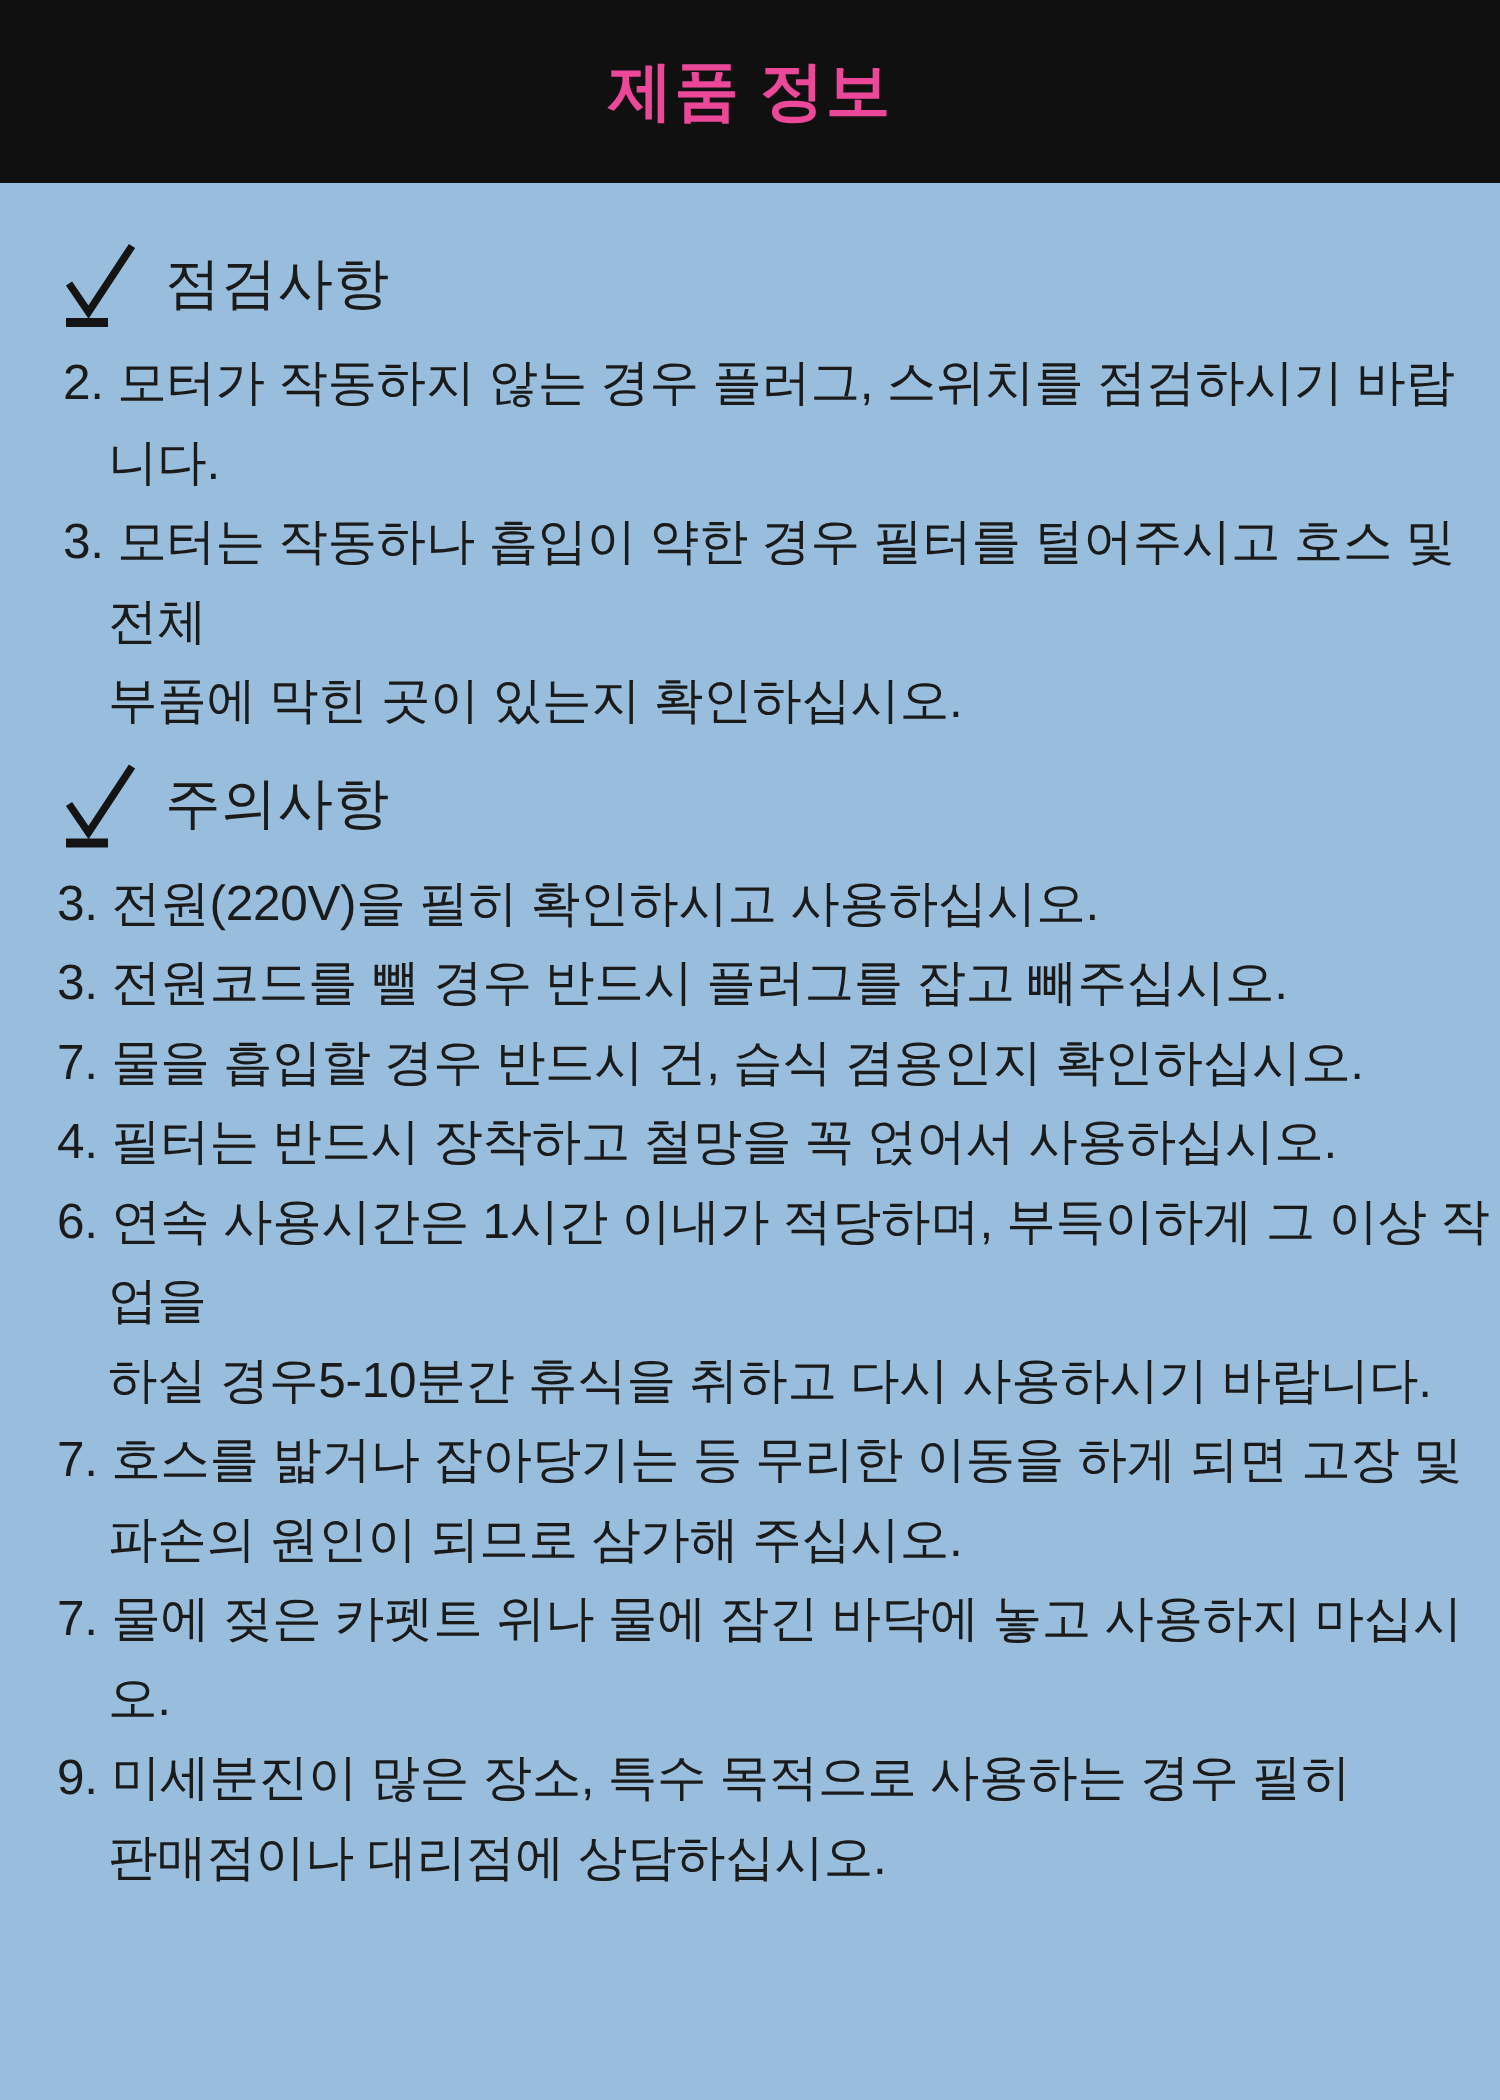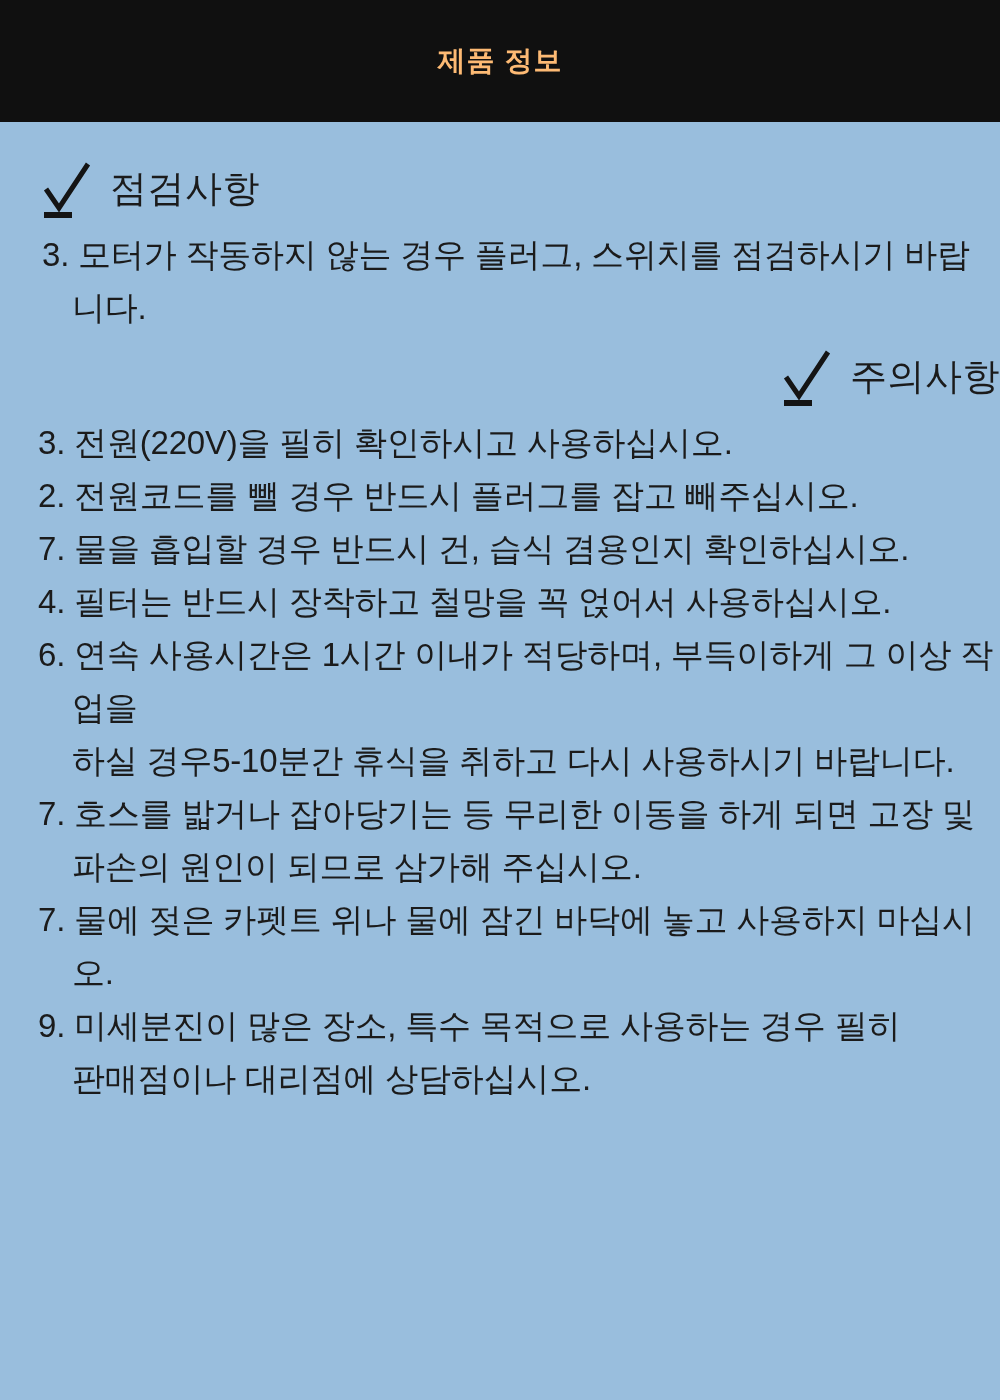--- a/index.html
+++ b/index.html
@@ -9,33 +9,33 @@
     font-family: "Liberation Sans", "DejaVu Sans", sans-serif;
     color: #1b1b1b;
     overflow: hidden;
   }
   .header {
     height: 122px;
     background: #101010;
     display: flex; align-items: center; justify-content: center;
   }
   .header-title {
-    color: #fdba74;
-    font-size: 28px;
+    color: #ec4899;
+    font-size: 43px;
     font-weight: bold;
     letter-spacing: 1px;
   }
   .content { padding: 0; }
   .section-heading {
     display: flex; align-items: center;
     margin: 0 0 0 40px;
     height: 62px;
   }
   .section-heading.first { margin-top: 36px; align-items: center; }
-  .section-heading.second { margin-top: 12px; justify-content: flex-end; }
+  .section-heading.second { margin-top: 12px; }
   .check-icon { width: 54px; height: 60px; flex: 0 0 auto; }
   .section-title {
     font-size: 37px;
     font-weight: 400;
     margin-left: 16px;
     letter-spacing: 0.5px;
   }
   .list { margin-top: 8px; }
   .item {
     font-size: 33px;
@@ -60,37 +60,38 @@
 
   <div class="section-heading first">
     <svg class="check-icon" viewBox="0 0 54 60" aria-hidden="true">
       <polyline points="6,30 19,49 48,5" fill="none" stroke="#141414" stroke-width="5"></polyline>
       <line x1="4" y1="56" x2="32" y2="56" stroke="#141414" stroke-width="6"></line>
     </svg>
     <div class="section-title">점검사항</div>
   </div>
   <div class="list inspection">
 
-      <div class="item">3. 모터가 작동하지 않는 경우 플러그, 스위치를 점검하시기 바랍니다.</div>
+      <div class="item">2. 모터가 작동하지 않는 경우 플러그, 스위치를 점검하시기 바랍니다.</div>
 
 
+      <div class="item">3. 모터는 작동하나 흡입이 약한 경우 필터를 털어주시고 호스 및 전체<br>부품에 막힌 곳이 있는지 확인하십시오.</div>
     </div>
 
   <div class="section-heading second">
     <svg class="check-icon" viewBox="0 0 54 60" aria-hidden="true">
       <polyline points="6,30 19,49 48,5" fill="none" stroke="#141414" stroke-width="5"></polyline>
       <line x1="4" y1="56" x2="32" y2="56" stroke="#141414" stroke-width="6"></line>
     </svg>
     <div class="section-title">주의사항</div>
   </div>
   <div class="list caution">
 
       <div class="item">3. 전원(220V)을 필히 확인하시고 사용하십시오.</div>
 
-      <div class="item">2. 전원코드를 뺄 경우 반드시 플러그를 잡고 빼주십시오.</div>
+      <div class="item">3. 전원코드를 뺄 경우 반드시 플러그를 잡고 빼주십시오.</div>
 
 
       <div class="item">7. 물을 흡입할 경우 반드시 건, 습식 겸용인지 확인하십시오.</div>
 
       <div class="item">4. 필터는 반드시 장착하고 철망을 꼭 얹어서 사용하십시오.</div>
 
       <div class="item">6. 연속 사용시간은 1시간 이내가 적당하며, 부득이하게 그 이상 작업을<br>하실 경우5-10분간 휴식을 취하고 다시 사용하시기 바랍니다.</div>
 
       <div class="item">7. 호스를 밟거나 잡아당기는 등 무리한 이동을 하게 되면 고장 및<br>파손의 원인이 되므로 삼가해 주십시오.</div>
 

